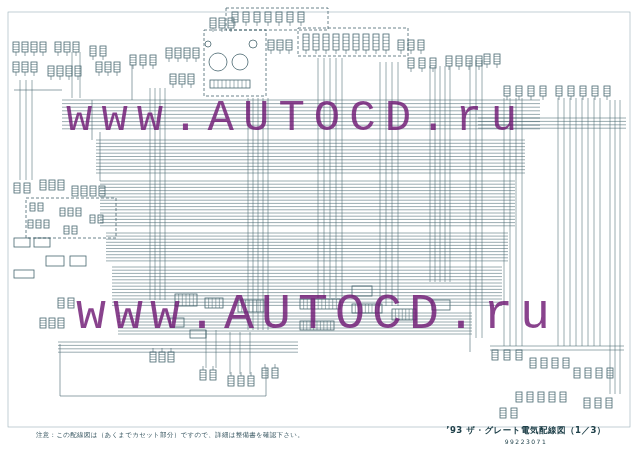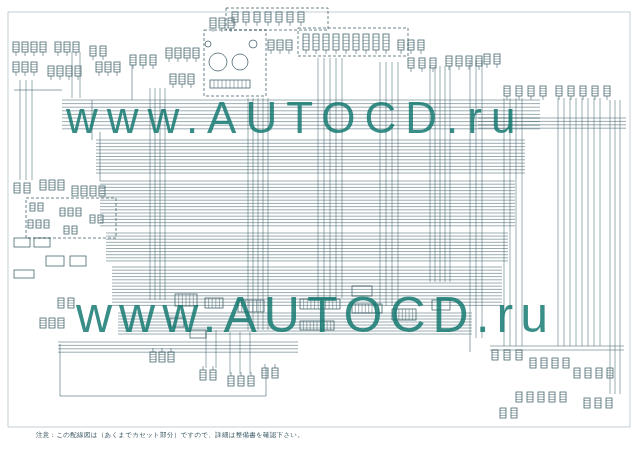--- a/index.html
+++ b/index.html
@@ -3,22 +3,22 @@
 <meta charset="utf-8">
 <style>
   html,body{margin:0;padding:0;}
   body{
     width:640px;height:452px;background:#ffffff;position:relative;overflow:hidden;
     font-family:"DejaVu Sans","Liberation Sans",sans-serif;
   }
   .sheet{position:absolute;inset:0;background:#fff;}
   #wiring-svg{position:absolute;left:0;top:0;z-index:1;}
   .wm{
-    position:absolute;font-family:Liberation Sans, sans-serif;
-    color:#0f766e;opacity:.82;white-space:nowrap;z-index:3;pointer-events:none;line-height:1;
+    position:absolute;font-family:Liberation Mono, monospace;
+    color:#701a75;opacity:.82;white-space:nowrap;z-index:3;pointer-events:none;line-height:1;
   }
   .wm1{left:66px;top:96px;font-size:44px;letter-spacing:9px;}
   .wm2{left:76px;top:290px;font-size:50px;letter-spacing:7px;}
   .note{
     position:absolute;left:36px;top:403px;font-size:6.5px;color:#2f4f5a;z-index:4;
     letter-spacing:.3px;white-space:nowrap;margin-top:28px;
   }
   .titleblock{
     position:absolute;left:438px;top:425px;width:176px;text-align:center;color:#1f4049;z-index:4;
   }
@@ -845,14 +845,18 @@
       <line x1="511" y1="413" x2="517" y2="413" stroke="#47666f" stroke-width="0.5"></line>
       <line x1="511" y1="415.5" x2="517" y2="415.5" stroke="#47666f" stroke-width="0.5"></line>
     </svg>
 
   <div class="wm wm1">www.AUTOCD.ru</div>
 
   <div class="wm wm2">www.AUTOCD.ru</div>
 
   <div class="note">注意：この配線図は（あくまでカセット部分）ですので、詳細は整備書を確認下さい。</div>
 
+  <div class="titleblock">
+    <div class="dtitle">’93 ザ・グレート電気配線図（1／3）</div>
+    <div class="dcode">99223071</div>
+  </div>
 
 </div>
 
 </body></html>

